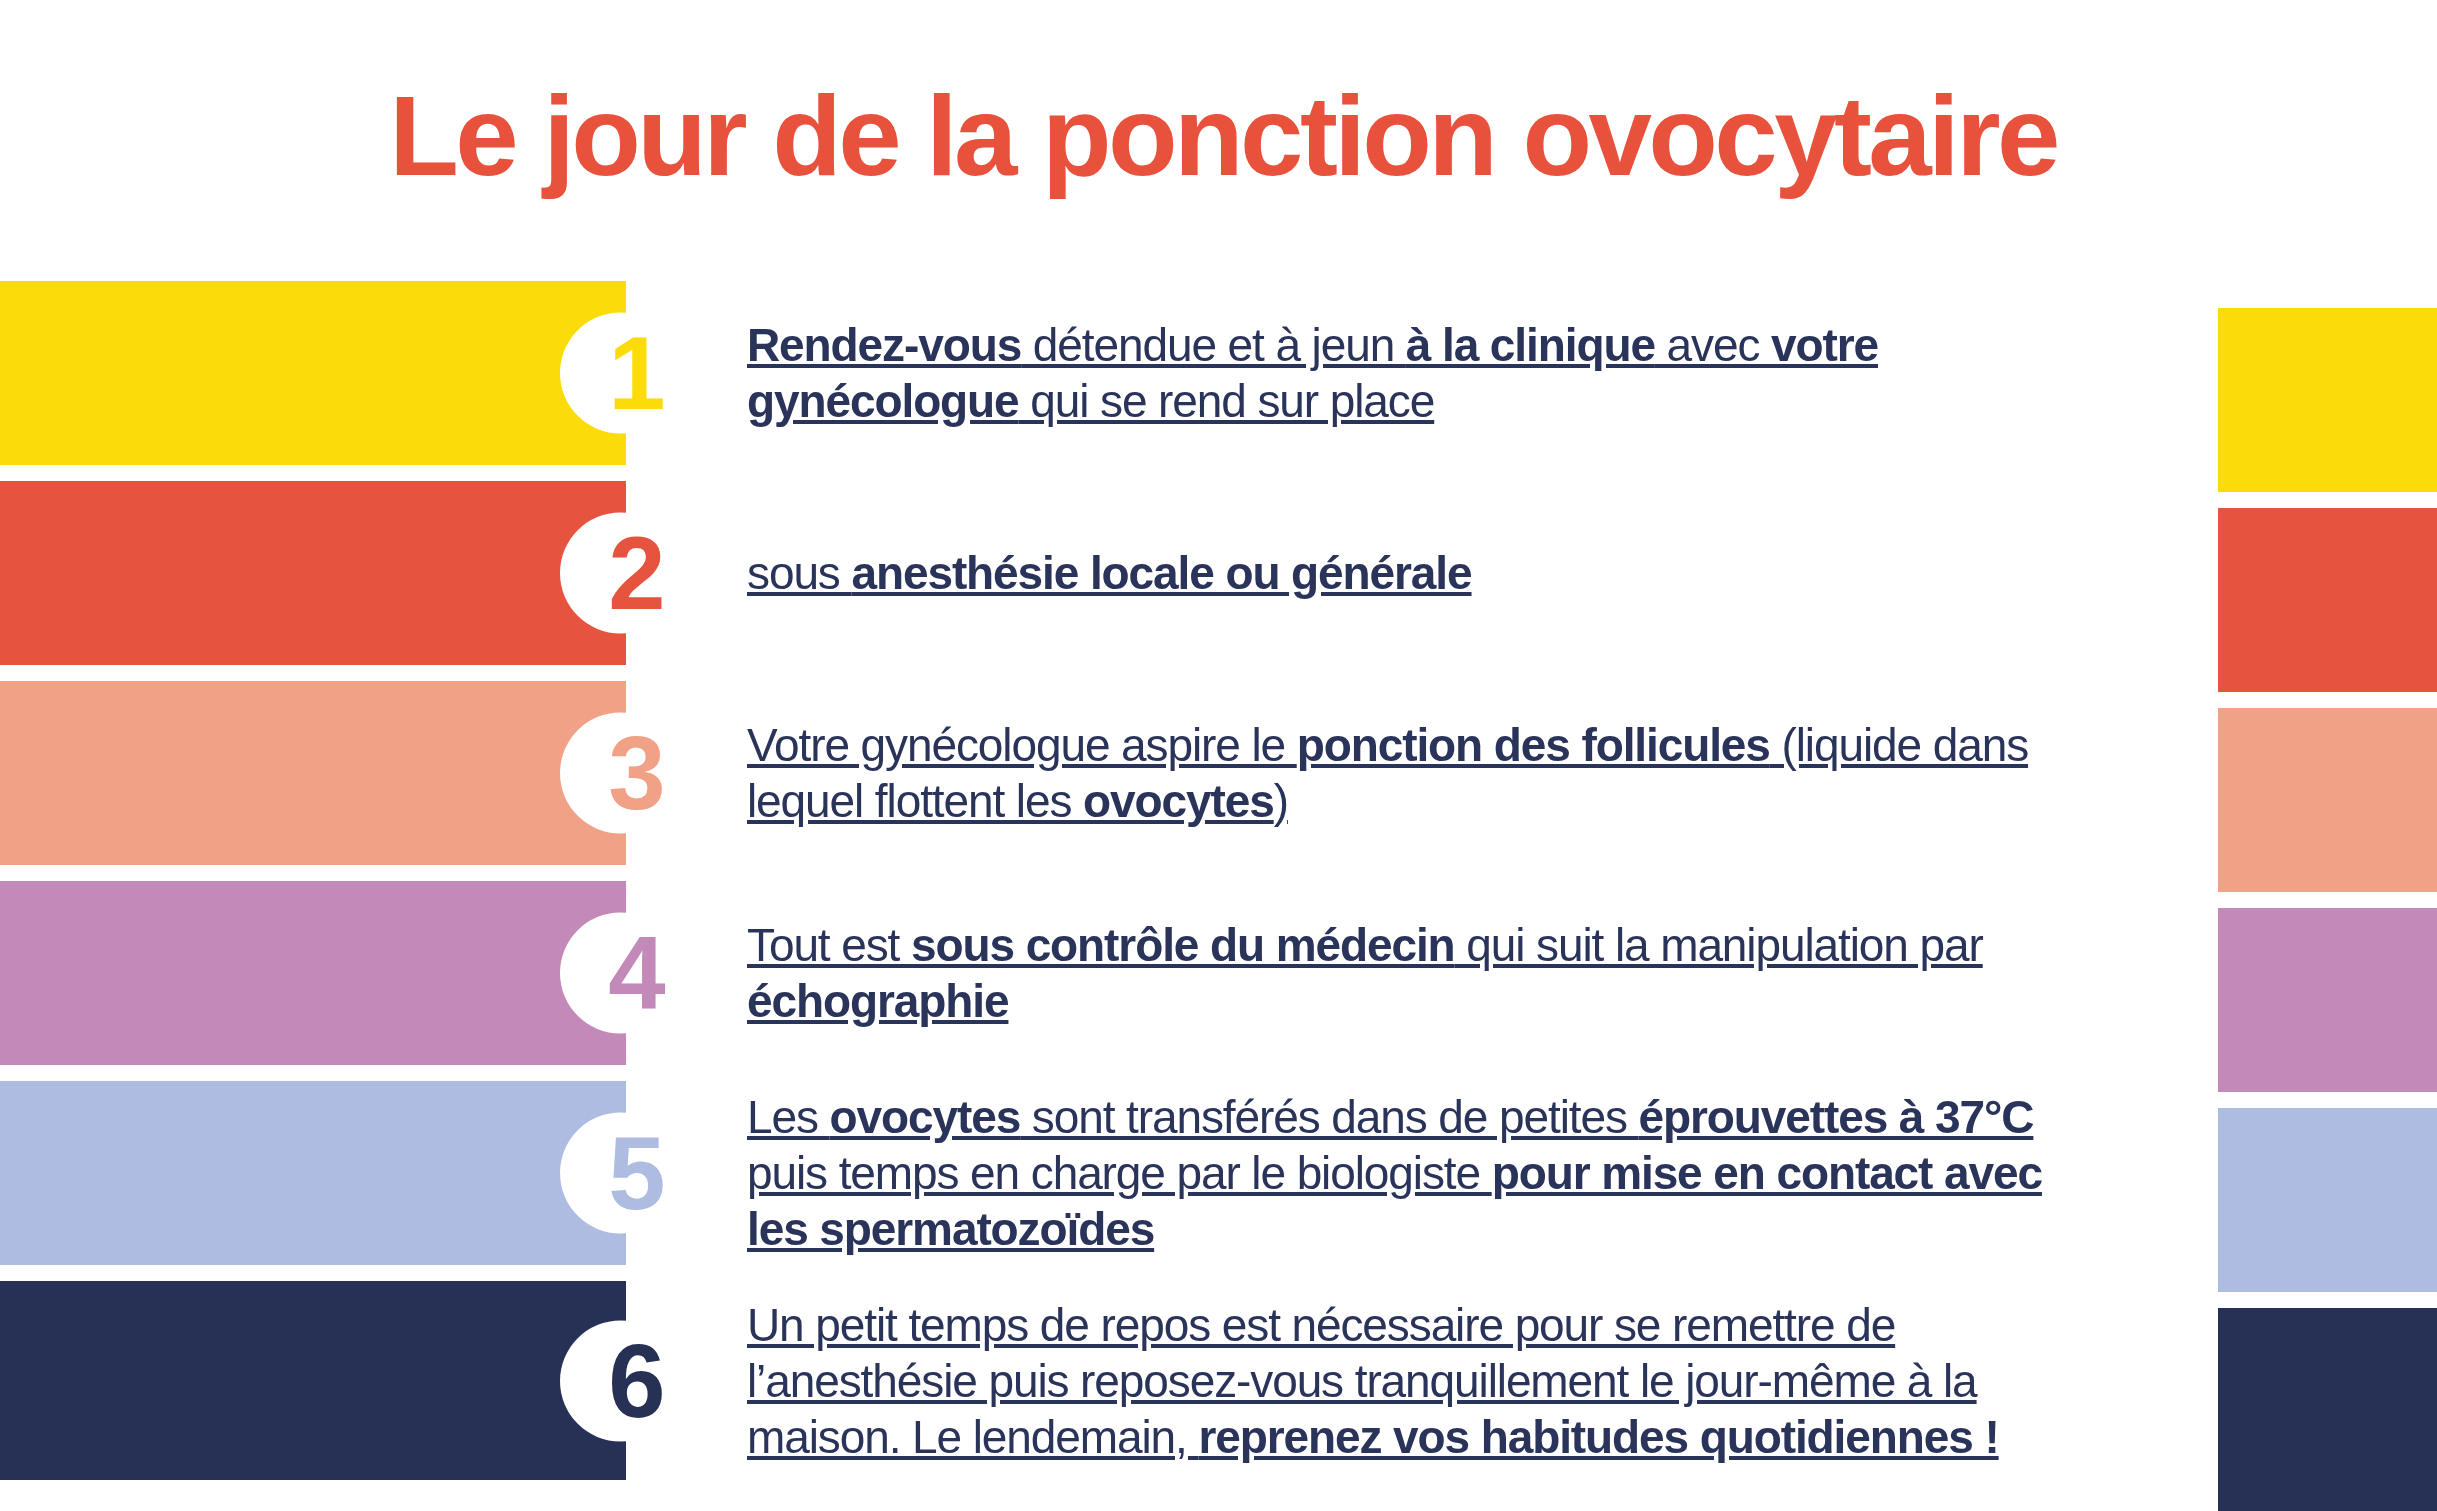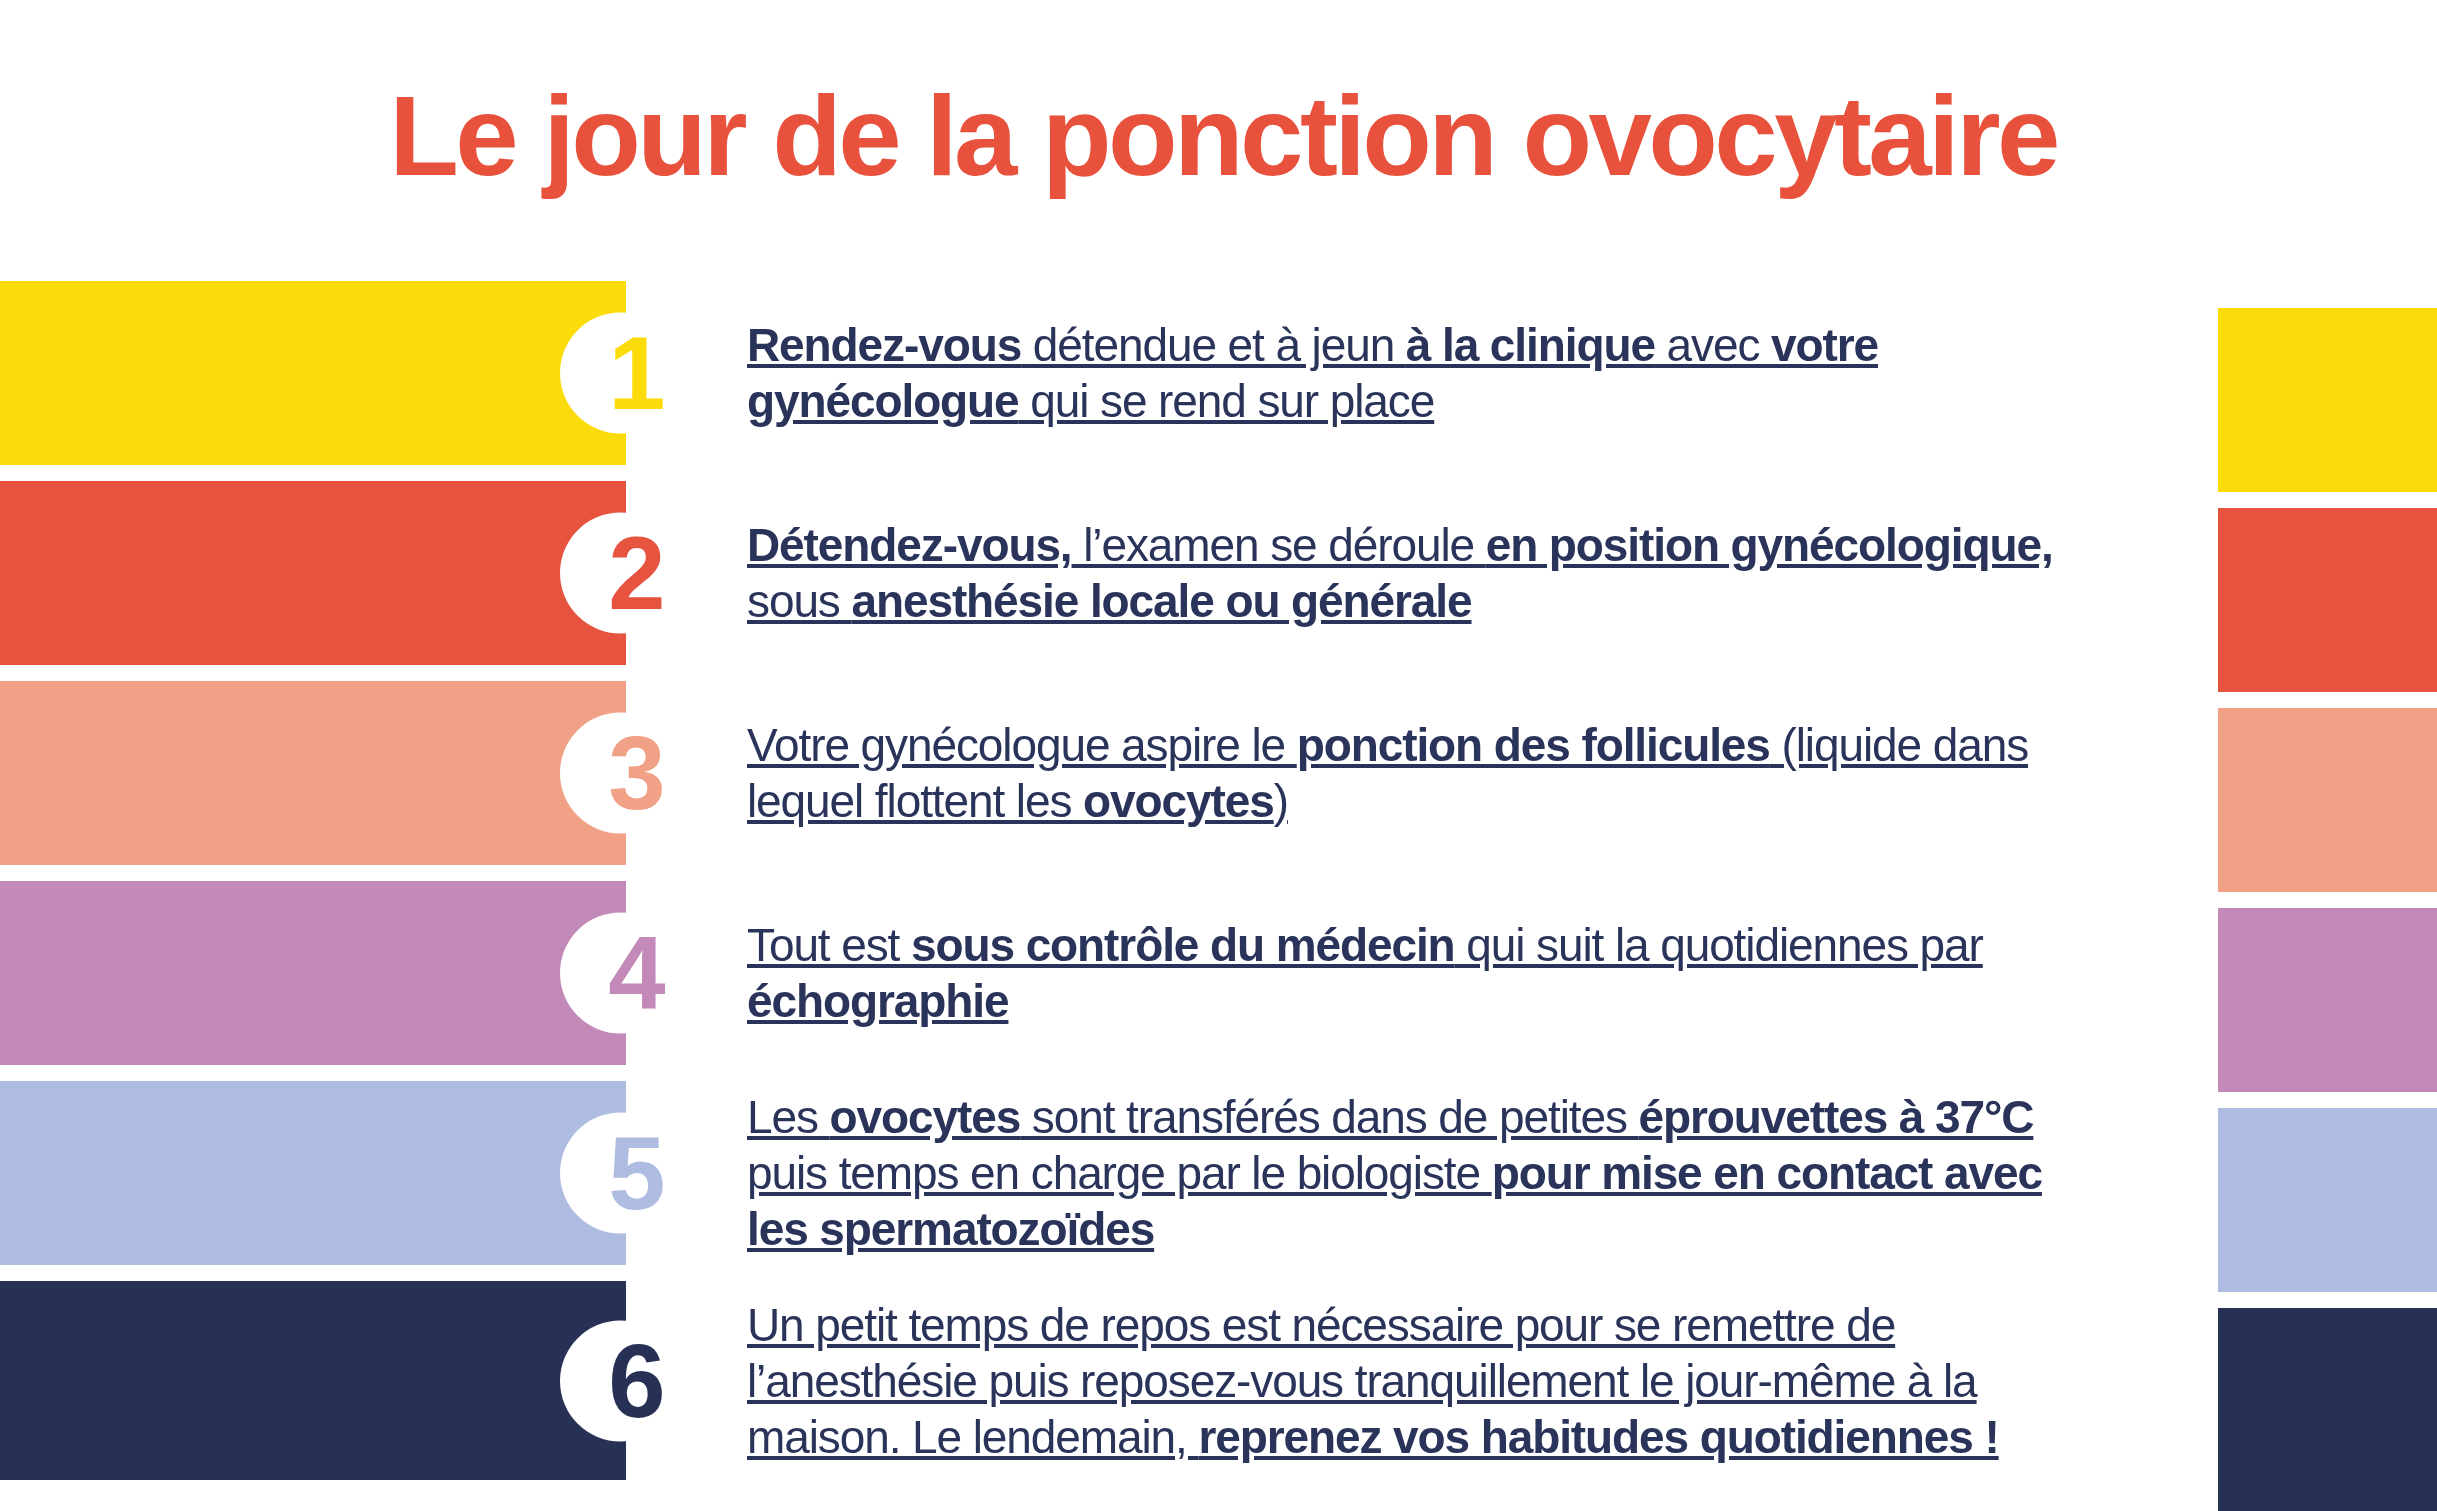--- a/index.html
+++ b/index.html
@@ -96,41 +96,40 @@
           <div class="line"><span class="b">Rendez-vous</span><span> détendue et à jeun </span><span class="b">à la clinique</span><span> avec </span><span class="b">votre</span></div>
           <div class="line"><span class="b">gynécologue</span><span> qui se rend sur place</span></div>
         </div>
         <div class="bar-right" style="background: rgb(251, 219, 9);"></div>
       </div>
       <div class="row" style="top: 481px;">
         <div class="bar-left" style="background: rgb(230, 83, 62);"></div>
         <span class="circle"></span>
         <span class="num" style="color: rgb(230, 83, 62);">2</span>
         <div class="text" style="color: rgb(42, 51, 89);">
-          <div class="line"><span class="b">Détendez-vous,</span><span> l’examen se déroule </span><span class="b">en position gynécologique,</span></div>
           <div class="line"><span>sous </span><span class="b">anesthésie locale ou générale</span></div>
         </div>
         <div class="bar-right" style="background: rgb(230, 83, 62);"></div>
       </div>
       <div class="row" style="top: 681px;">
         <div class="bar-left" style="background: rgb(241, 162, 134);"></div>
         <span class="circle"></span>
         <span class="num" style="color: rgb(241, 162, 134);">3</span>
         <div class="text" style="color: rgb(42, 51, 89);">
           <div class="line"><span>Votre gynécologue aspire le </span><span class="b">ponction des follicules</span><span> (liquide dans</span></div>
           <div class="line"><span>lequel flottent les </span><span class="b">ovocytes</span><span>)</span></div>
         </div>
         <div class="bar-right" style="background: rgb(241, 162, 134);"></div>
       </div>
       <div class="row" style="top: 881px;">
         <div class="bar-left" style="background: rgb(195, 138, 185);"></div>
         <span class="circle"></span>
         <span class="num" style="color: rgb(195, 138, 185);">4</span>
         <div class="text" style="color: rgb(42, 51, 89);">
-          <div class="line"><span>Tout est </span><span class="b">sous contrôle du médecin</span><span> qui suit la quotidiennes par</span></div>
+          <div class="line"><span>Tout est </span><span class="b">sous contrôle du médecin</span><span> qui suit la manipulation par</span></div>
           <div class="line"><span class="b">échographie</span></div>
         </div>
         <div class="bar-right" style="background: rgb(195, 138, 185);"></div>
       </div>
       <div class="row" style="top: 1081px;">
         <div class="bar-left" style="background: rgb(174, 188, 225);"></div>
         <span class="circle"></span>
         <span class="num" style="color: rgb(174, 188, 225);">5</span>
         <div class="text" style="color: rgb(42, 51, 89);">
           <div class="line"><span>Les </span><span class="b">ovocytes</span><span> sont transférés dans de petites </span><span class="b">éprouvettes à 37°C</span></div>

